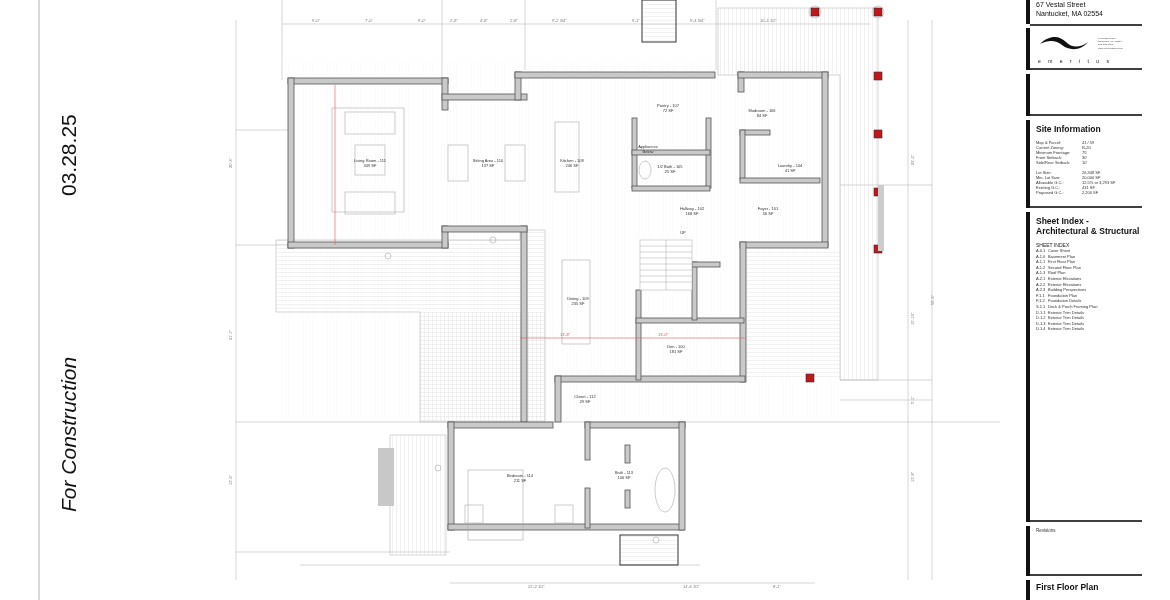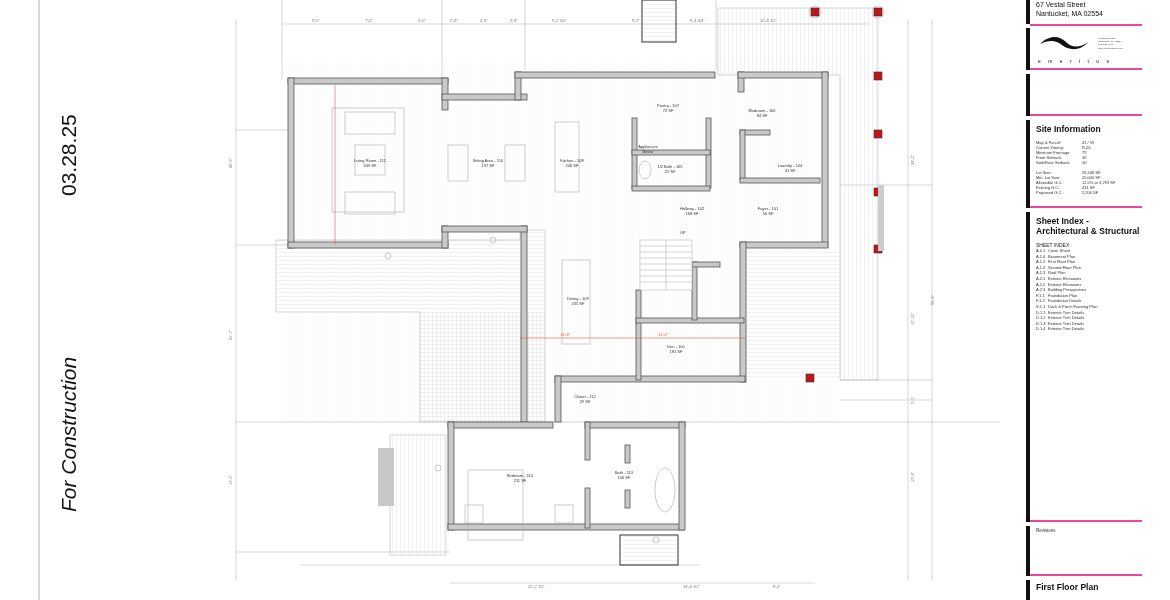--- a/index.html
+++ b/index.html
@@ -6,21 +6,21 @@
   body{width:1170px;height:600px;position:relative;overflow:hidden;font-family:"Liberation Sans",sans-serif;color:#111;}
   .margin-strip{position:absolute;left:0;top:0;width:40px;height:600px;background:#fff;}
   .margin-line{position:absolute;left:38px;top:0;width:2px;height:600px;background:#d8d8d8;}
   .vtext{position:absolute;transform:rotate(-90deg);transform-origin:left top;white-space:nowrap;color:#111;}
   .vdate{left:57px;top:196px;font-size:21px;}
   .vstatus{left:57px;top:512px;font-size:21px;font-style:italic;}
   .plan{position:absolute;left:200px;top:0;width:820px;height:600px;}
   svg text{font-family:"Liberation Sans",sans-serif;}
   .title-block{position:absolute;left:1026px;top:0;width:112px;height:600px;border-left:4px solid #111;background:#fff;}
   .tb-edge{position:absolute;left:1138px;top:0;width:1px;height:600px;background:#bbb;}
-  .tb-cell{position:absolute;left:0;width:112px;border-bottom:2px solid #ec4899;box-sizing:border-box;}
+  .tb-cell{position:absolute;left:0;width:112px;border-bottom:2px solid #404040;box-sizing:border-box;}
   .tb-addr{top:0;height:26px;padding:0 0 0 6px;font-size:7px;line-height:9px;}
   .tb-logo{top:28px;height:42px;}
   .tb-blank{top:72px;height:44px;}
   .tb-site{top:118px;height:90px;padding:6px 0 0 6px;}
   .tb-index{top:210px;height:312px;padding:6px 0 12px 6px;}
   .tb-rev{top:524px;height:52px;padding:4px 0 0 6px;}
   .tb-title{top:578px;height:22px;padding:4px 0 0 6px;border-bottom:none;}
   .h-head{font-weight:bold;font-size:8.5px;line-height:10px;}
   .kv{display:flex;font-size:4px;line-height:5px;color:#333;}
   .kv .k{width:46px;}

